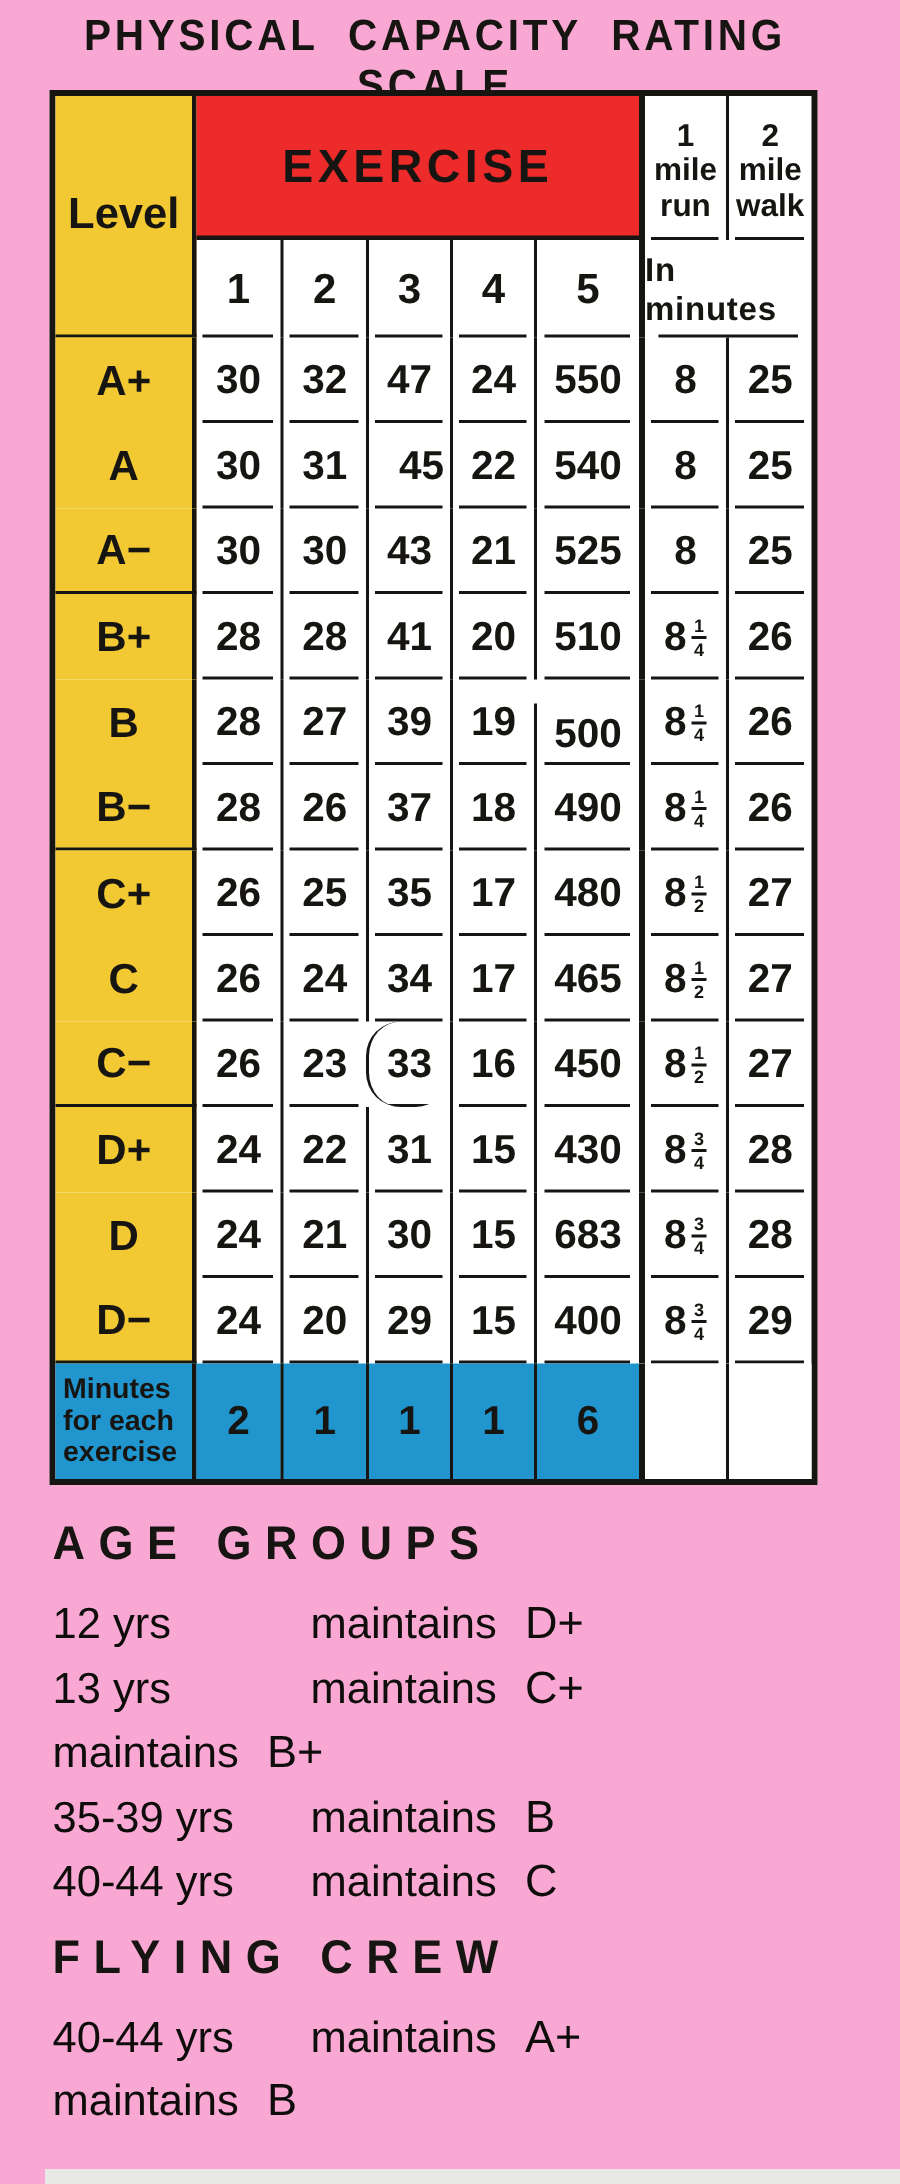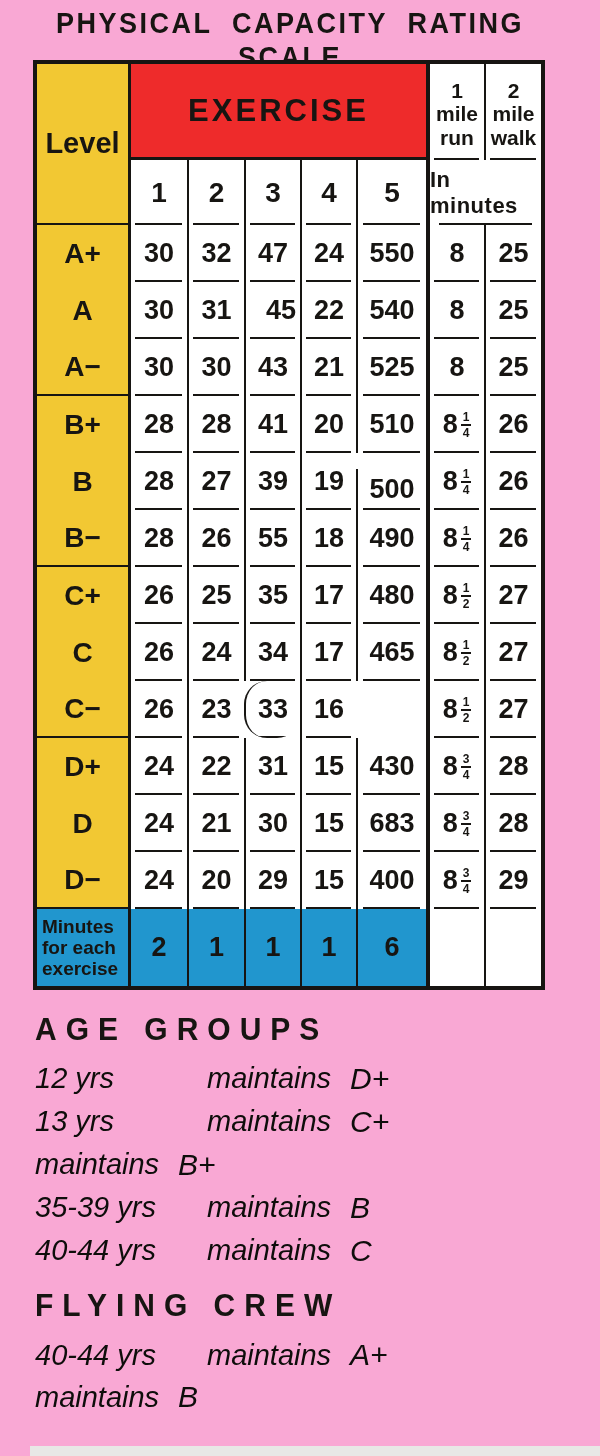--- a/index.html
+++ b/index.html
@@ -68,22 +68,22 @@
   .foot-empty { background: #fff; }
 
   
   .section { position: absolute; left: 35px; color: var(--ink); }
   .age-section { top: 1012px; }
   .fly-section { top: 1288px; }
   .sec-head { font-weight: bold; font-size: 30px; letter-spacing: 9px;
     color: var(--ink); transform: scaleY(1.05); transform-origin: left top; }
   .list { margin-top: 11px; }
   .fly-section .list { margin-top: 12px; }
-  .list-row { display: flex; align-items: center; height: 43px;
-    font-size: 29px; color: #0e0d0b; font-style: italic; }
+  .list-row { display: flex; align-items: flex-end; height: 43px;
+    font-size: 29px; color: #0e0d0b; }
   .fly-section .list-row { height: 42px; }
   .age-col { width: 172px; }
   .verb-col { width: 143px; }
   .grade-col { font-size: 30px; }
 
   .edge-strip { position: absolute; left: 30px; top: 1446px; width: 570px;
     height: 10px; background: #e8e8e6; }
 </style>
 </head>
 <body>
@@ -166,21 +166,21 @@
         <span class="whole">8</span>
         <span class="frac">
           <span class="fn">1</span>
           <span class="fd">4</span>
         </span>
       </div>
       <div class="cell val dash bl" style="grid-area: 7 / 8;">26</div>
       <div class="cell lvl gend" style="grid-area: 8 / 1;">B−</div>
       <div class="cell val dash" style="grid-area: 8 / 2;">28</div>
       <div class="cell val dash bl" style="grid-area: 8 / 3;">26</div>
-      <div class="cell val dash bl" style="grid-area: 8 / 4;">55</div>
+      <div class="cell val dash bl" style="grid-area: 8 / 4;">37</div>
       <div class="cell val dash bl" style="grid-area: 8 / 5;">18</div>
       <div class="cell val dash bl" style="grid-area: 8 / 6;">490</div>
       <div class="cell val dash blh" style="grid-area: 8 / 7;">
         <span class="whole">8</span>
         <span class="frac">
           <span class="fn">1</span>
           <span class="fd">4</span>
         </span>
       </div>
       <div class="cell val dash bl" style="grid-area: 8 / 8;">26</div>
@@ -210,20 +210,21 @@
           <span class="fn">1</span>
           <span class="fd">2</span>
         </span>
       </div>
       <div class="cell val dash bl" style="grid-area: 10 / 8;">27</div>
       <div class="cell lvl gend" style="grid-area: 11 / 1;">C−</div>
       <div class="cell val dash" style="grid-area: 11 / 2;">26</div>
       <div class="cell val dash bl" style="grid-area: 11 / 3;">23</div>
       <div class="cell val dash bl" style="grid-area: 11 / 4; border-radius: 23px;">33</div>
       <div class="cell val dash bl" style="grid-area: 11 / 5;">16</div>
+      <div class="cell val dash bl" style="grid-area: 11 / 6;">450</div>
       <div class="cell val dash blh" style="grid-area: 11 / 7;">
         <span class="whole">8</span>
         <span class="frac">
           <span class="fn">1</span>
           <span class="fd">2</span>
         </span>
       </div>
       <div class="cell val dash bl" style="grid-area: 11 / 8;">27</div>
       <div class="cell lvl" style="grid-area: 12 / 1;">D+</div>
       <div class="cell val dash" style="grid-area: 12 / 2;">24</div>

